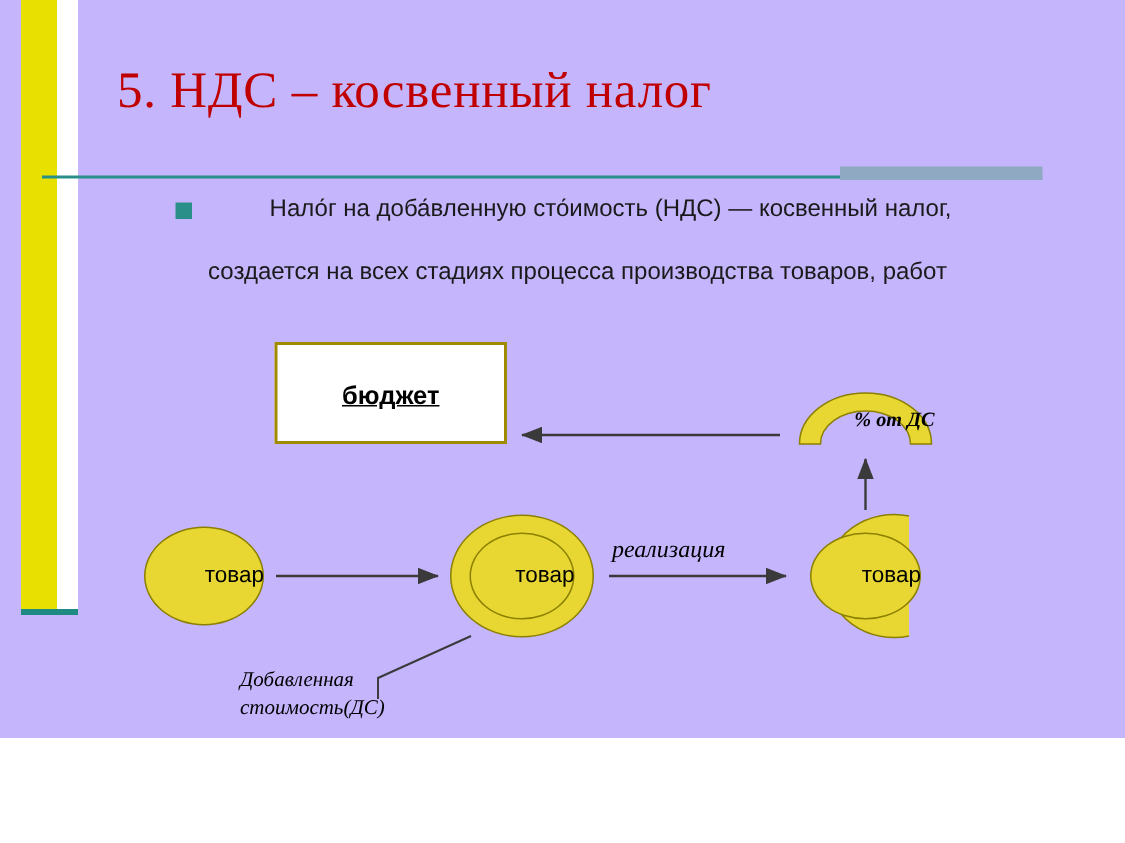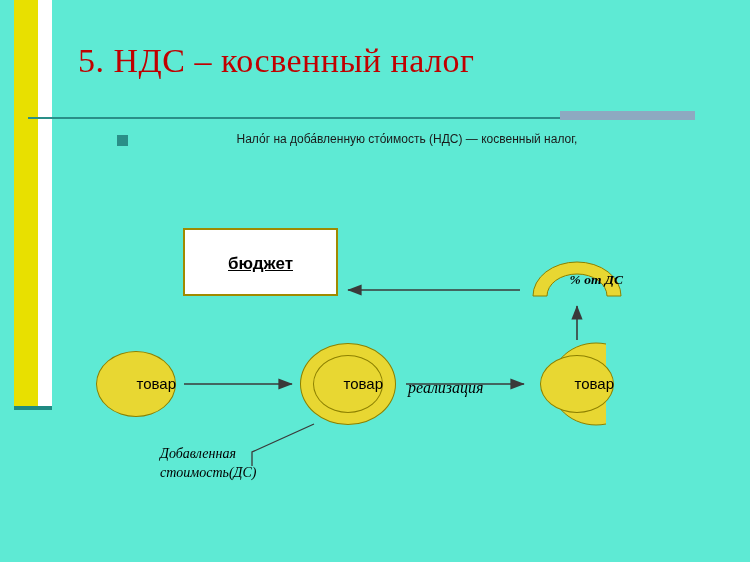--- a/index.html
+++ b/index.html
@@ -3,22 +3,22 @@
 <meta charset="utf-8">
 <style>
   html, body {
     margin: 0;
     padding: 0;
     background: #ffffff;
   }
   #slide {
     position: relative;
     width: 750px;
-    height: 562px;
-    background: #5eead4;
+    height: 492px;
+    background: #c4b5fd;
     overflow: hidden;
     font-family: "Liberation Sans", sans-serif;
   }
 
   
   .left-bar-yellow {
     position: absolute;
     left: 14px;
     top: 0px;
     width: 24px;
@@ -81,21 +81,21 @@
     width: 11px;
     height: 11px;
     background: #2a8f88;
   }
   .body-text {
     position: absolute;
     left: 80px;
     top: 129px;
     width: 610px;
     text-align: center;
-    font-size: 12px;
+    font-size: 16px;
     line-height: 21px;
     color: #1a1a1a;
   }
   .body-text .indent-pad { display: inline-block; width: 44px; }
 
   
   .diagram { position: absolute; left: 0; top: 0; width: 750px; height: 562px; }
 
   
   .budget-box {
@@ -155,21 +155,20 @@
 
   
   .lbl-realizacia {
     position: absolute;
     left: 408px;
     top: 358px;
     font-family: "Liberation Serif", serif;
     font-style: italic;
     font-size: 16px;
     color: #000000;
-    margin-top: 21px;
   }
   .lbl-percent {
     position: absolute;
     left: 533px;
     top: 272px;
     width: 90px;
     text-align: right;
     font-family: "Liberation Serif", serif;
     font-style: italic;
     font-size: 13.5px;
@@ -198,21 +197,21 @@
   <div class="left-bar-teal"></div>
 
   <div class="title">5. НДС – косвенный налог</div>
   <div class="title-rule"></div>
   <div class="title-rule-block"></div>
 
   <div class="bullet-square"></div>
   <div class="body-text">
     <span class="indent-pad"></span><span>Нало́г на доба́вленную сто́имость (НДС) — косвенный налог,</span><br>
     <br>
-    <br>
+    <span>создается на всех стадиях процесса производства товаров, работ</span><br>
   </div>
 
   <div class="diagram">
 
     <svg width="750" height="562" style="position:absolute;left:0;top:0;">
       <defs>
         <marker id="arrowhead" markerWidth="9" markerHeight="7" refX="8.5" refY="3.5" orient="auto">
           <polygon points="0 0, 9 3.5, 0 7" fill="#3a3a3a"></polygon>
         </marker>
       </defs>

